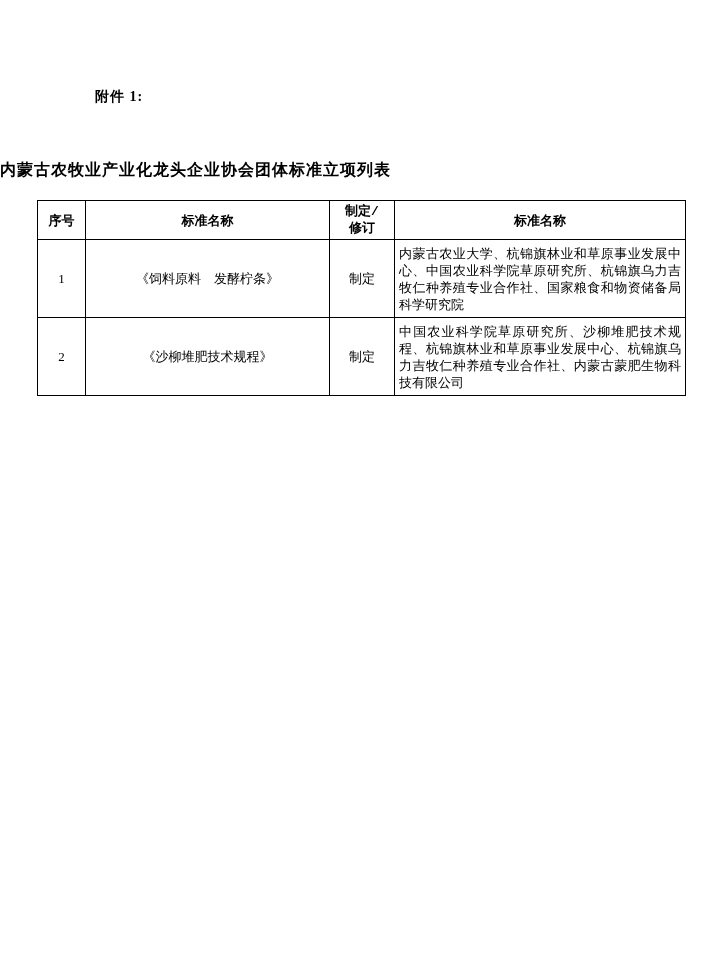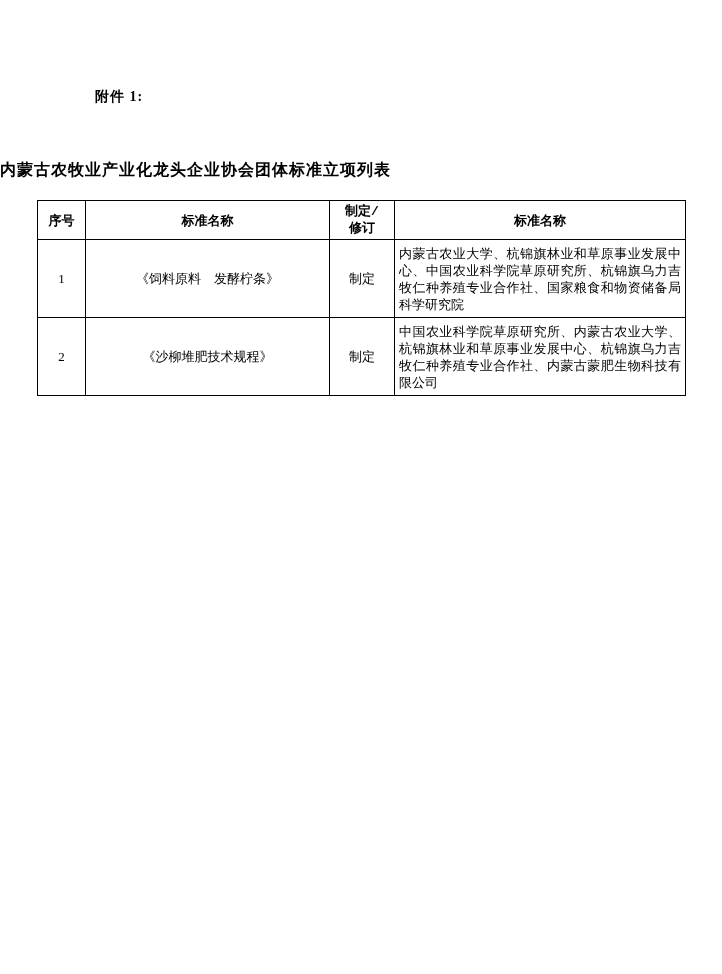--- a/index.html
+++ b/index.html
@@ -108,18 +108,18 @@
       <tr class="data-row">
         <td class="cell-index">1</td>
         <td class="cell-name">《饲料原料　发酵柠条》</td>
         <td class="cell-type">制定</td>
         <td class="cell-drafters">内蒙古农业大学、杭锦旗林业和草原事业发展中心、中国农业科学院草原研究所、杭锦旗乌力吉牧仁种养殖专业合作社、国家粮食和物资储备局科学研究院</td>
       </tr>
       <tr class="data-row">
         <td class="cell-index">2</td>
         <td class="cell-name">《沙柳堆肥技术规程》</td>
         <td class="cell-type">制定</td>
-        <td class="cell-drafters">中国农业科学院草原研究所、内蒙古农业大学、杭锦旗林业和草原事业发展中心、杭锦旗乌力吉牧仁种养殖专业合作社、内蒙古蒙肥生物科技有限公司</td>
+        <td class="cell-drafters">中国农业科学院草原研究所、沙柳堆肥技术规程、杭锦旗林业和草原事业发展中心、杭锦旗乌力吉牧仁种养殖专业合作社、内蒙古蒙肥生物科技有限公司</td>
       </tr>
     </tbody>
   </table>
 
 </div>
 
 </body></html>

